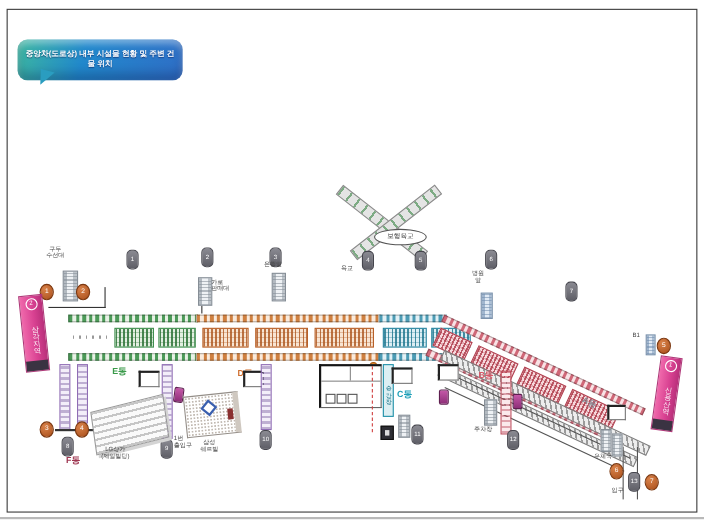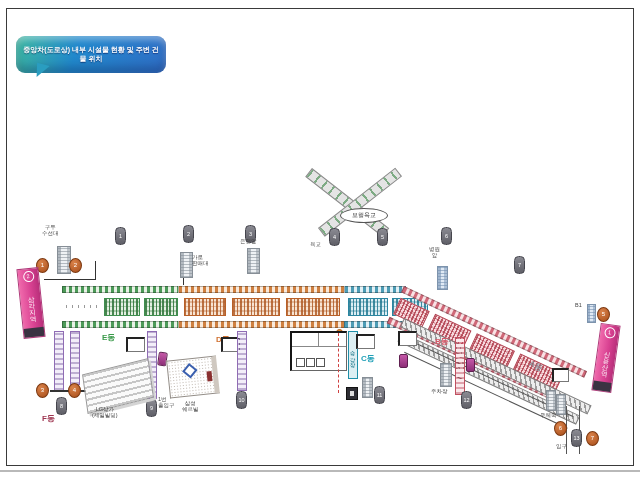--- a/index.html
+++ b/index.html
@@ -202,21 +202,21 @@
     <div class="ttext">신용산역</div>
     <div class="tbase"></div>
   </div>
 
   <div class="pv" style="left:54px;top:331px;height:58px"></div>
   <div class="pv" style="left:70px;top:331px;height:52px"></div>
   <div class="line" style="left:50px;top:390px;width:44px;height:2px"></div>
   <div class="ocir" style="left:36px;top:383px">3</div>
   <div class="ocir" style="left:68px;top:383px">4</div>
   <div class="pill" style="left:56px;top:397px">8</div>
-  <div class="dong" style="left:42px;top:413px;color:#9e3550">F동</div>
+  <div class="dong" style="left:60px;top:413px;color:#9e3550">F동</div>
 
   <div class="dong" style="left:102px;top:332px;color:#3a9a4a">E동</div>
   <div class="dong" style="left:216px;top:334px;color:#d07030">D동</div>
 
   <div class="wbox" style="left:126px;top:337px;width:16px;height:12px"></div>
   <div class="pv" style="left:147px;top:331px;height:66px"></div>
   <div class="pill" style="left:146px;top:399px">9</div>
   <div class="tinyl" style="left:158px;top:396px;text-align:left">
     <span>1번</span><br>
     <span>출입구</span>

